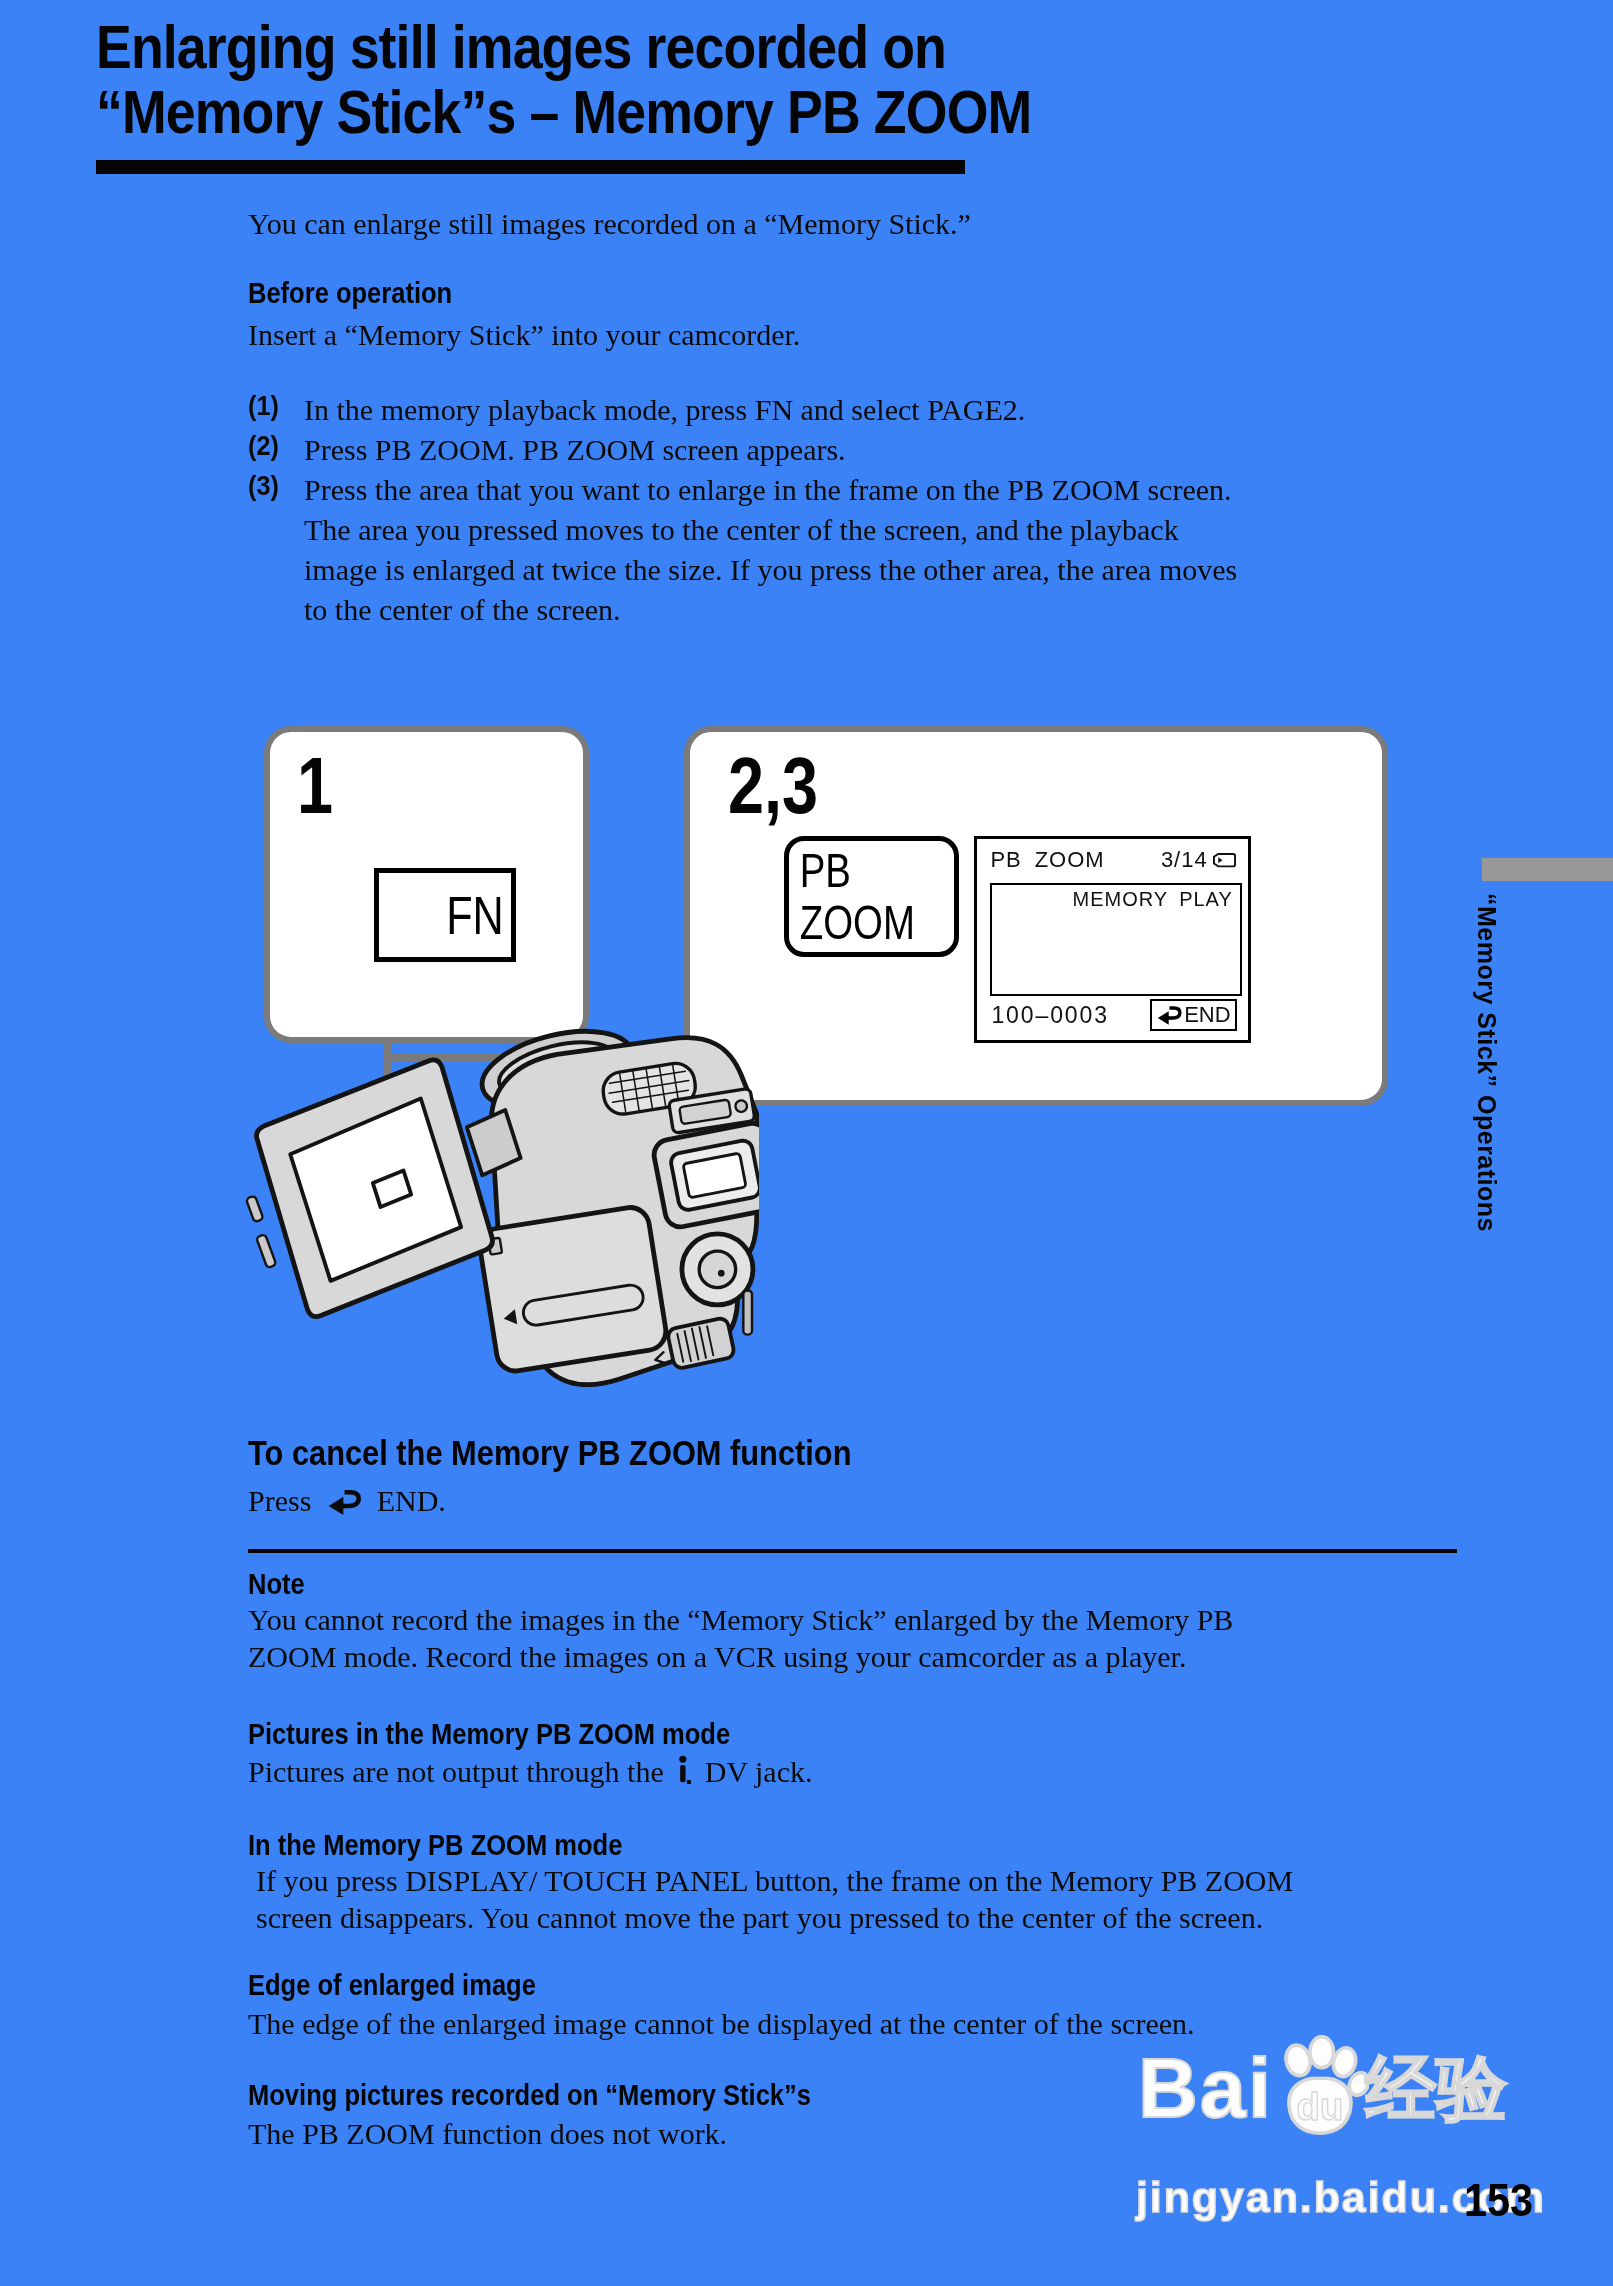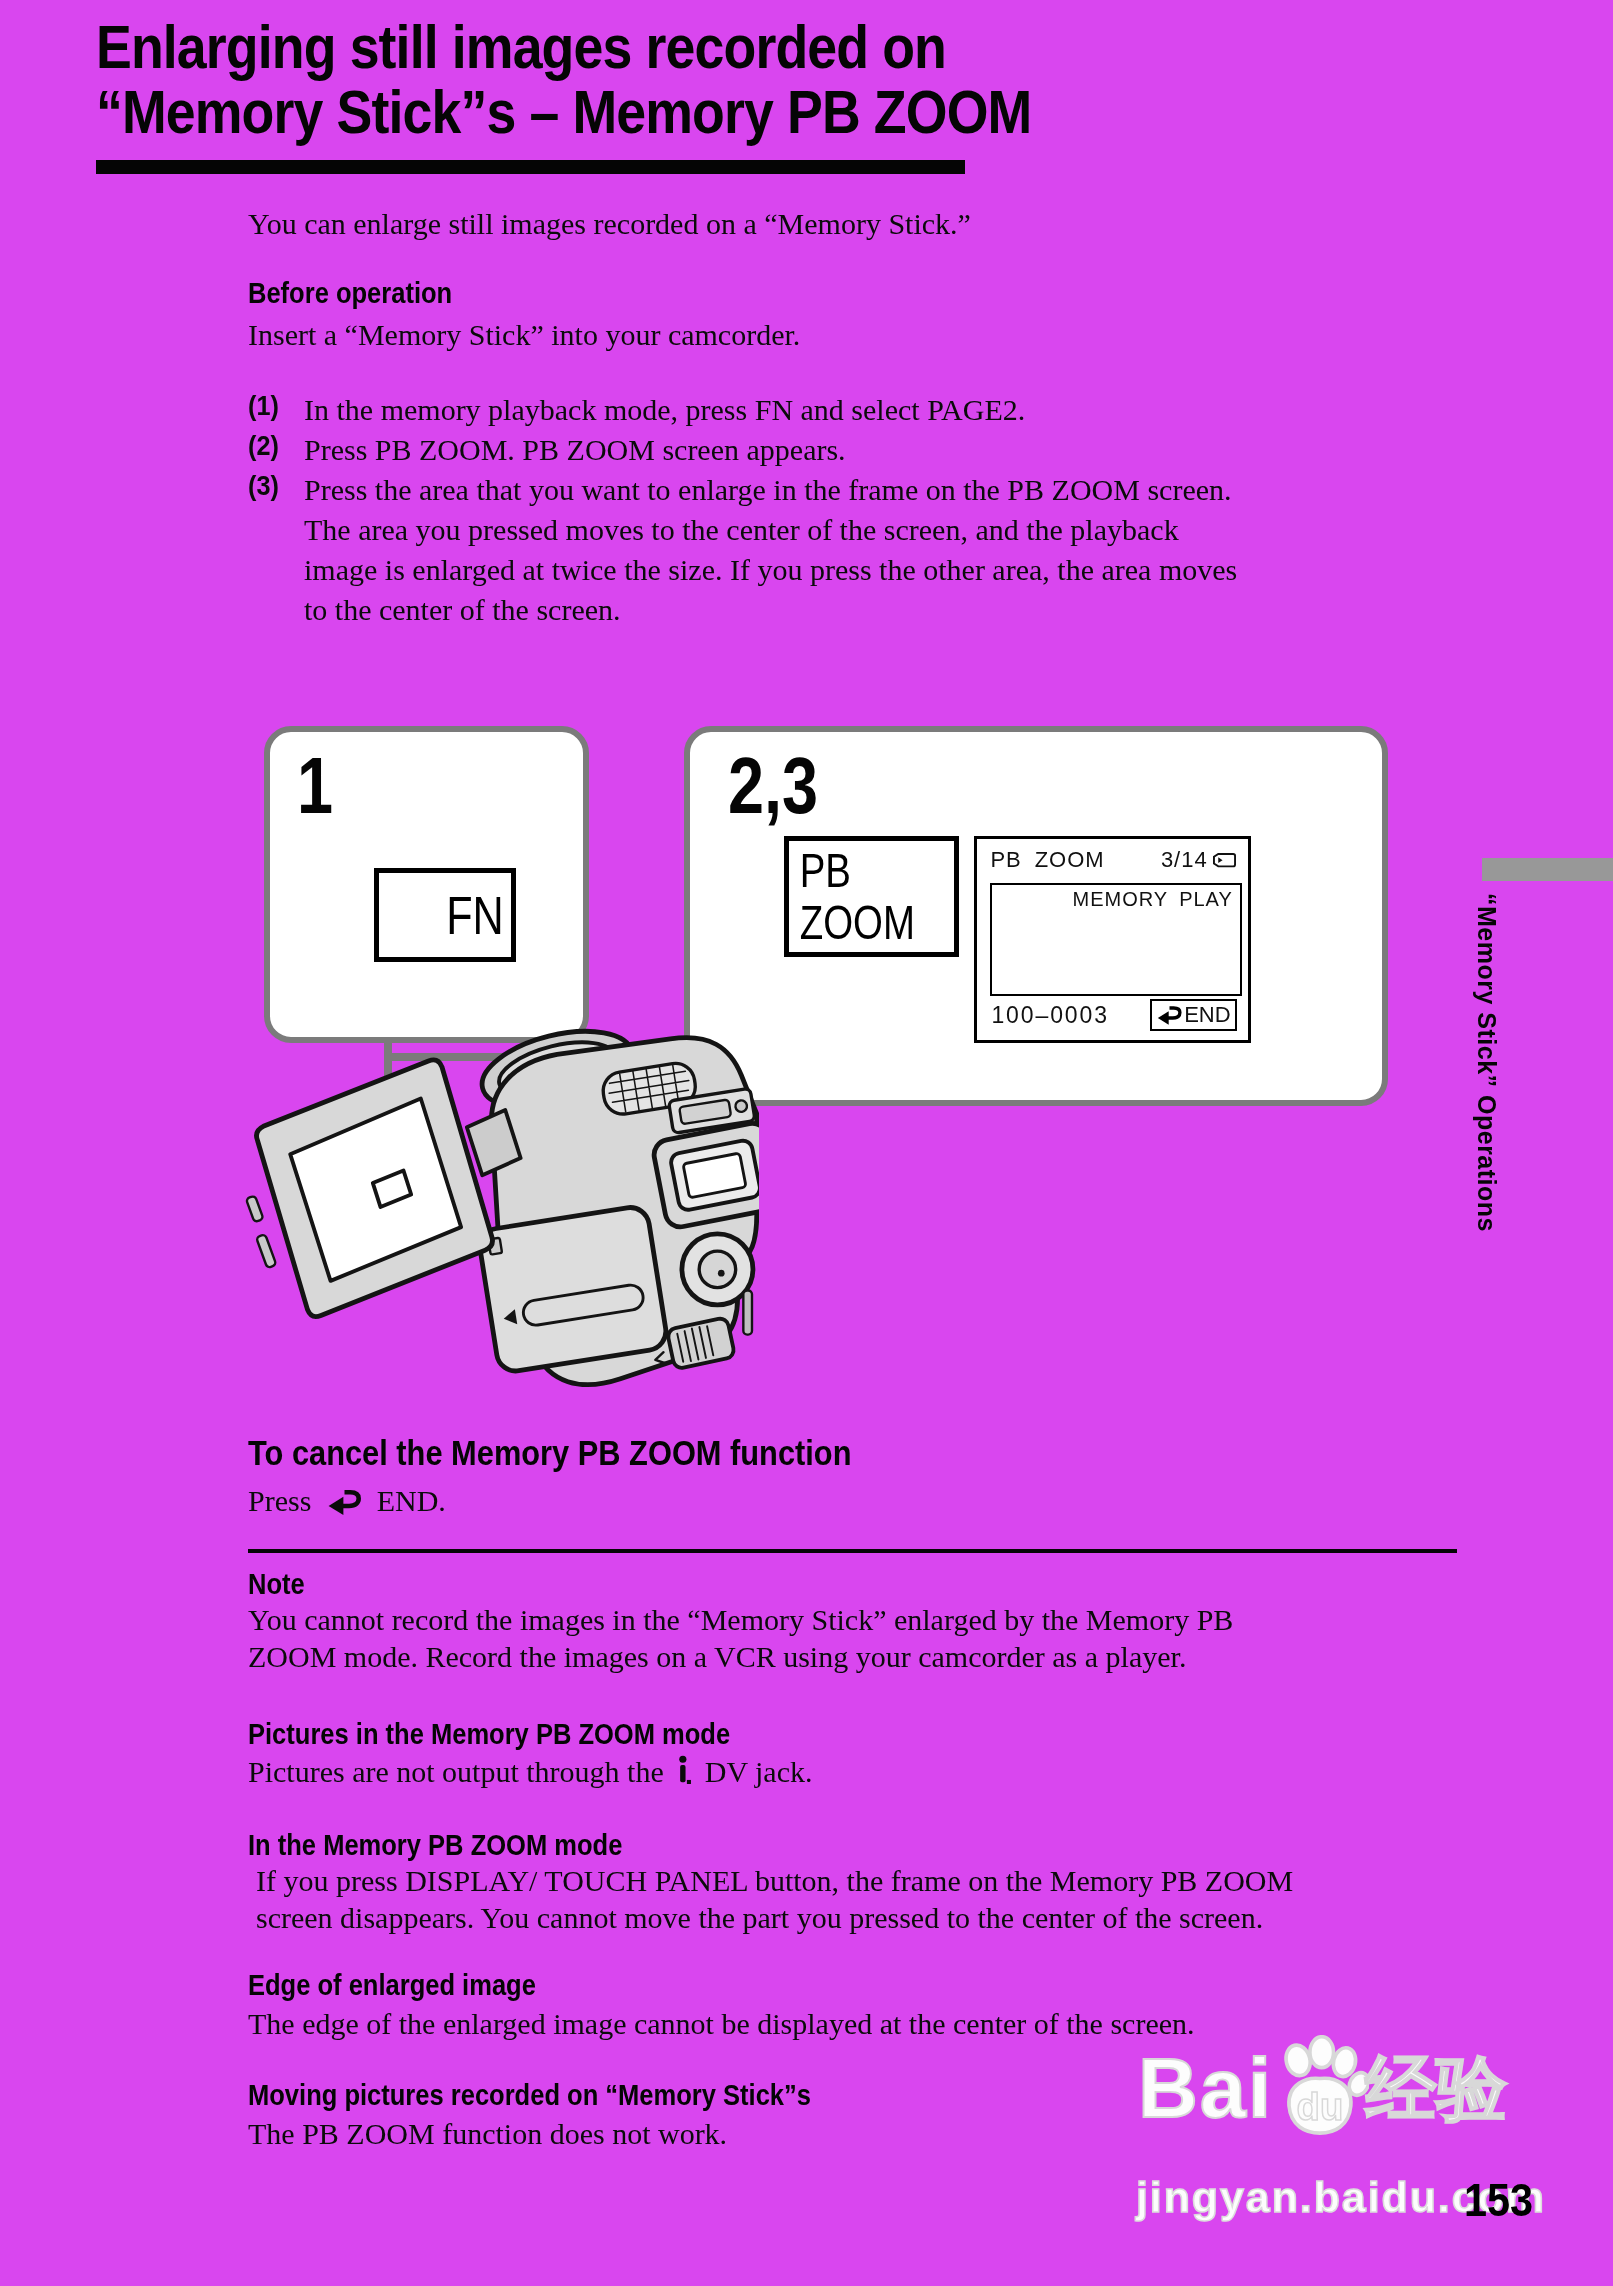--- a/index.html
+++ b/index.html
@@ -1,17 +1,17 @@
 <!DOCTYPE html>
 <html><head>
 <meta charset="utf-8">
 <style>
   * { margin:0; padding:0; box-sizing:border-box; }
   html,body { background:#ffffff; }
-  .page { position:relative; width:1614px; height:2286px; background:#d946ef; overflow:hidden;
+  .page { position:relative; width:1614px; height:2286px; background:#3b82f6; overflow:hidden;
           font-family:"Liberation Serif", serif; color:#0b0b0b; }
   .abs { position:absolute; }
 
   
   .hd { font-family:"Liberation Sans", sans-serif; font-weight:700; white-space:nowrap;
         transform:scaleX(0.88); transform-origin:0 0; color:#050505; }
   .title { font-size:61px; line-height:65px; letter-spacing:-1px; }
   .h-big { font-size:35px; }
   .h-sm  { font-size:29px; }
 
@@ -103,21 +103,21 @@
   <div class="abs callout" style="left:264px; top:726px; width:325px; height:317px; z-index:2;">
     <div class="big-num" style="position:absolute; left:27px; top:7.7px;">1</div>
     <div class="keybtn" style="position:absolute; left:104px; top:136px; width:142px; height:94px;justify-content:flex-end;">
       <span class="cond-label" style="font-size:54px;">FN</span>
     </div>
   </div>
 
   <div class="abs callout" style="left:684px; top:726px; width:704px; height:380px; z-index:2;">
     <div class="big-num" style="position:absolute; left:38px; top:7.7px;">2,3</div>
 
-    <div class="keybtn" style="position:absolute; left:94px; top:104px; width:175px; height:121px; justify-content:flex-start;">
+    <div class="keybtn" style="position:absolute; left:94px; top:104px; width:175px; height:121px; justify-content:flex-start;border-radius:20px;">
       <div class="cond-label" style="font-size:48px; line-height:52px; padding-left:13.4px; transform-origin:0 50%;">
         <div>PB</div>
         <div>ZOOM</div>
       </div>
     </div>
 
     <div class="screen" style="position:absolute; left:284px; top:104px; width:277px; height:207px;">
       <div class="scr-head lcdfont">
         <span style="word-spacing:5.8px;">PB ZOOM</span>
         <span style="display:flex; align-items:center; gap:3.8px;">

